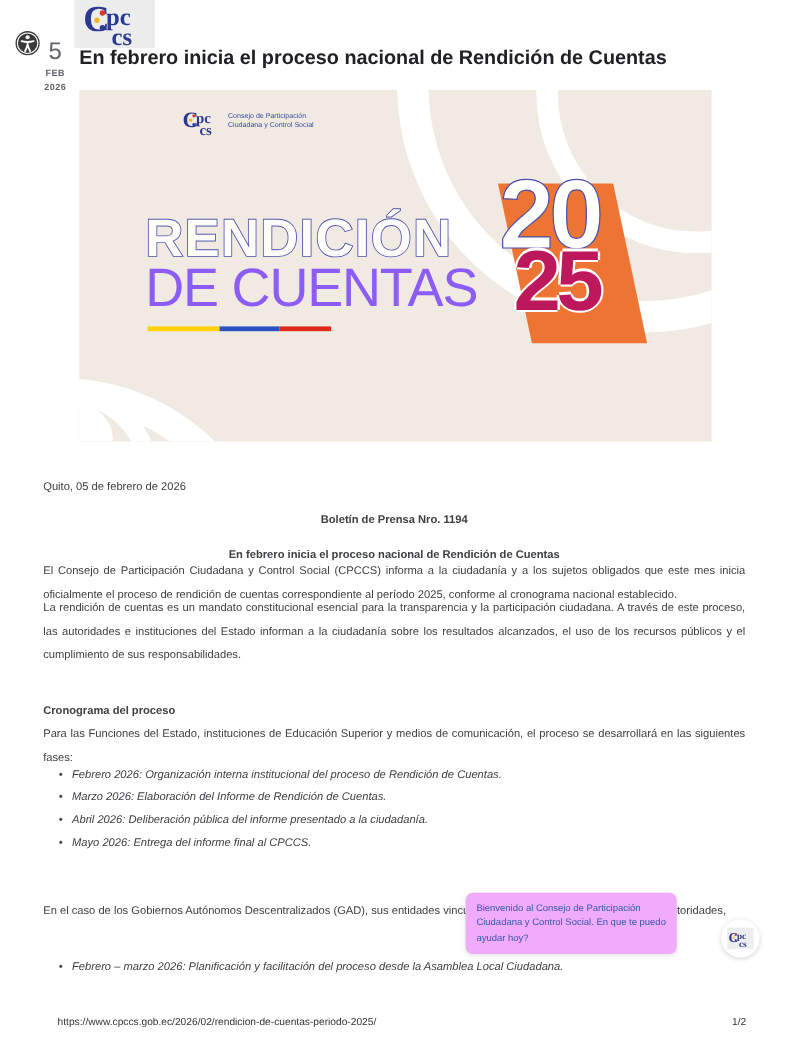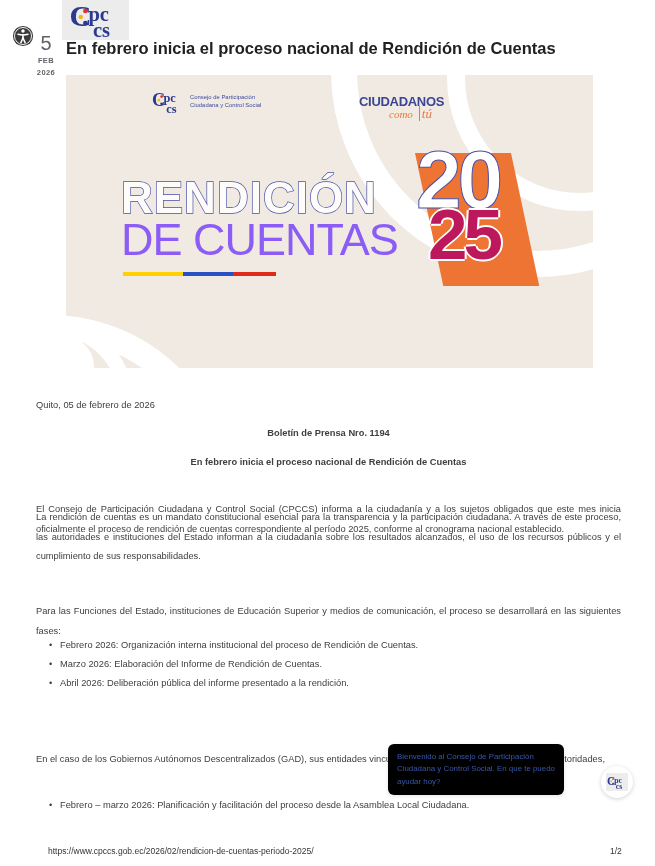--- a/index.html
+++ b/index.html
@@ -50,27 +50,27 @@
     letter-spacing:-4px;line-height:1;-webkit-text-stroke:1px #4a51a8;}
   .year-bottom{left:362px;top:124px;font-size:71px;font-weight:bold;color:#be185d;
     letter-spacing:-4px;line-height:1;-webkit-text-stroke:0;
     text-shadow:-2px 0 0 #fff,2px 0 0 #fff,0 -2px 0 #fff,0 2px 0 #fff;}
 
   
   .copy{left:36px;width:585px;font-size:9.3px;line-height:19.5px;color:#3d4043;text-align:justify;}
   .center{text-align:center;font-weight:bold;}
   .bold{font-weight:bold;text-align:left;}
   ul.phases{margin:0;padding:0 0 0 24px;list-style:none;}
-  ul.phases li{position:relative;line-height:19px;}
+  ul.phases li{position:relative;line-height:19px;font-style:italic;}
   ul.phases li::before{content:"•";position:absolute;left:-11px;color:#3d4043;}
   .gad-line1{display:flex;justify-content:space-between;}
   .gad-line1 .frag-end{margin-right:16px;white-space:nowrap;}
 
   
-  .chat-bubble{left:388px;top:744px;width:158px;background:#000000;border-radius:6px;
+  .chat-bubble{left:388px;top:744px;width:158px;background:#f0abfc;border-radius:6px;
     padding:7px 9px;box-shadow:0 1px 4px rgba(0,0,0,.10);cursor:pointer;}
   .chat-text{font-size:7.9px;line-height:12.4px;color:#3a57a8;text-align:left;}
   .chat-avatar{left:601px;top:766px;width:32px;height:32px;background:#ffffff;border-radius:50%;
     box-shadow:0 1px 4px rgba(0,0,0,.18);display:flex;align-items:center;justify-content:center;cursor:pointer;}
   .chat-avatar .logo-chip{background:#ededed;width:22px;height:18px;display:flex;align-items:center;justify-content:center;}
 
   
   .print-url{left:48px;top:846px;font-size:8.5px;color:#333333;}
   .print-page{left:610px;top:846px;font-size:8.5px;color:#333333;}
 </style>
@@ -125,26 +125,20 @@
         <circle cx="21" cy="29" r="3" fill="#2b3990"></circle>
         <text x="25" y="26" font-family="Liberation Serif, serif" font-weight="bold" font-size="27" fill="#2b3990">pc</text>
         <text x="31" y="48" font-family="Liberation Serif, serif" font-weight="bold" font-size="27" fill="#2b3990">cs</text>
       </svg>
       <div class="org-name">
         <div>Consejo de Participación</div>
         <div>Ciudadana y Control Social</div>
       </div>
     </div>
 
-    <div class="abs campaign">
-      <div class="campaign-word">CIUDADANOS</div>
-      <div class="campaign-script">
-        <span>como</span><span class="tu">tú</span>
-      </div>
-    </div>
 
     <div class="abs para-orange"></div>
 
     <svg class="abs headline-svg" width="310" height="58">
       <text x="3" y="48" font-family="Liberation Sans, sans-serif" font-weight="bold" font-size="44" fill="#fdfcfa" stroke="#4a51a8" stroke-width="1.4" paint-order="stroke" letter-spacing="1">RENDICIÓN</text>
     </svg>
 
     <div class="abs headline2">DE CUENTAS</div>
 
     <div class="abs flagbar">
@@ -153,28 +147,30 @@
       <span class="flag-r"></span>
     </div>
 
     <div class="abs year-top">20</div>
     <div class="abs year-bottom">25</div>
   </div>
 
   <div class="abs copy" style="top:396px;">Quito, 05 de febrero de 2026</div>
   <div class="abs copy center" style="top:424px;">Boletín de Prensa Nro. 1194</div>
   <div class="abs copy center" style="top:453px;">En febrero inicia el proceso nacional de Rendición de Cuentas</div>
-  <p class="abs copy" style="top:500px;margin:0;">El Consejo de Participación Ciudadana y Control Social (CPCCS) informa a la ciudadanía y a los sujetos obligados que este mes inicia oficialmente el proceso de rendición de cuentas correspondiente al período 2025, conforme al cronograma nacional establecido.</p>
-  <p class="abs copy" style="top:508px;margin:0;">La rendición de cuentas es un mandato constitucional esencial para la transparencia y la participación ciudadana. A través de este proceso, las autoridades e instituciones del Estado informan a la ciudadanía sobre los resultados alcanzados, el uso de los recursos públicos y el cumplimiento de sus responsabilidades.</p>
+  <p class="abs copy" style="top:466px;margin:0;">El Consejo de Participación Ciudadana y Control Social (CPCCS) informa a la ciudadanía y a los sujetos obligados que este mes inicia oficialmente el proceso de rendición de cuentas correspondiente al período 2025, conforme al cronograma nacional establecido.</p>
+  <p class="abs copy" style="top:497px;margin:0;">La rendición de cuentas es un mandato constitucional esencial para la transparencia y la participación ciudadana. A través de este proceso, las autoridades e instituciones del Estado informan a la ciudadanía sobre los resultados alcanzados, el uso de los recursos públicos y el cumplimiento de sus responsabilidades.</p>
+  <div class="abs copy bold" style="top:583px;">Cronograma del proceso</div>
   <p class="abs copy" style="top:602px;margin:0;">Para las Funciones del Estado, instituciones de Educación Superior y medios de comunicación, el proceso se desarrollará en las siguientes fases:</p>
 
   <ul class="abs copy phases" style="top:636px;">
     <li>Febrero 2026: Organización interna institucional del proceso de Rendición de Cuentas.</li>
     <li>Marzo 2026: Elaboración del Informe de Rendición de Cuentas.</li>
-    <li>Abril 2026: Deliberación pública del informe presentado a la rendición.</li>
+    <li>Abril 2026: Deliberación pública del informe presentado a la ciudadanía.</li>
+    <li>Mayo 2026: Entrega del informe final al CPCCS.</li>
   </ul>
 
   <div class="abs copy" style="top:750px;">
     <div class="gad-line1">
       <span class="frag-start">En el caso de los Gobiernos Autónomos Descentralizados (GAD), sus entidades vincula</span>
       <span class="frag-end">y autoridades,</span>
     </div>
   </div>
 
   <ul class="abs copy phases" style="top:796px;">

